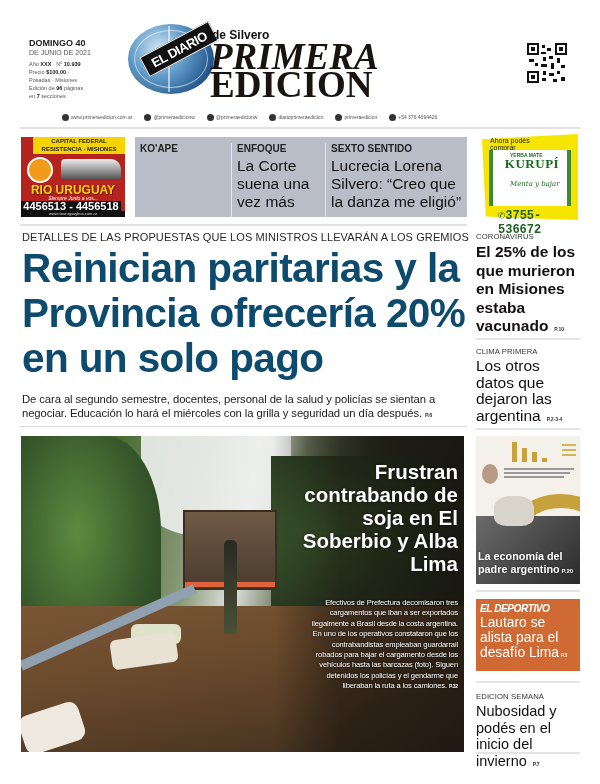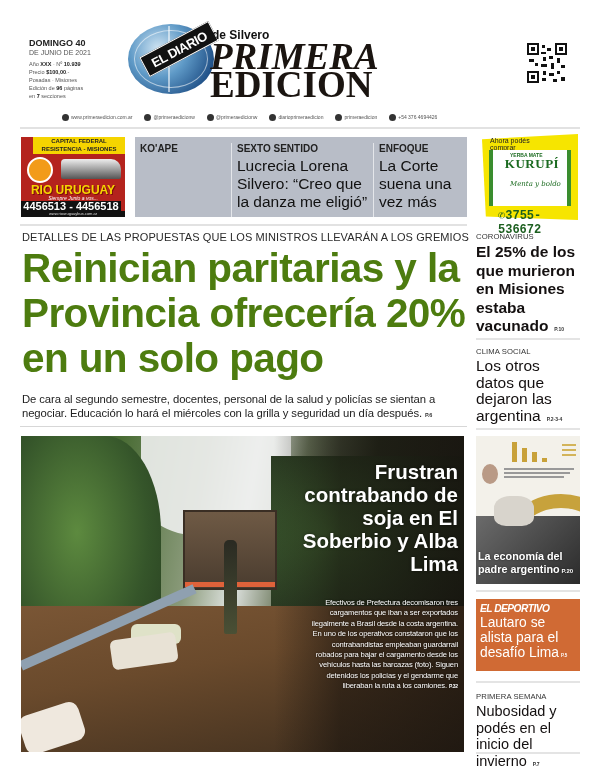--- a/index.html
+++ b/index.html
@@ -58,21 +58,21 @@
   .ad-mate-scroll { position: absolute; left: 7px; top: 16px; width: 82px; height: 56px; background: #fff; border-left: 4px solid #3a8d2f; border-right: 4px solid #3a8d2f; }
   .ad-mate-head { position: absolute; left: 8px; top: 3px; font-size: 7px; color: #222; line-height: 7px; }
   .ad-mate-brand { position: absolute; left: 22px; top: 22px; width: 56px; text-align: center; font-family: "Liberation Serif", serif; font-weight: bold; color: #1c6b21; font-size: 13px; letter-spacing: 0.5px; }
   .ad-mate-yerba { position: absolute; left: 28px; top: 18px; font-size: 5px; font-weight: bold; color: #1c6b21; }
   .ad-mate-script { position: absolute; left: 28px; top: 46px; font-size: 7px; font-style: italic; color: #1c6b21; font-family: "DejaVu Serif", serif; }
   .ad-mate-phone { position: absolute; left: 16px; top: 74px; font-size: 12px; font-weight: bold; color: #1c5f1f; font-family: Liberation Mono, monospace; }
 
   .rule-mid { position: absolute; left: 20px; top: 224px; width: 447px; height: 2px; background: #e2e2e2; }
 
   .main-kicker { position: absolute; left: 22px; top: 231px; font-size: 11px; color: #2a2a2a; letter-spacing: 0.1px; }
-  .main-headline { position: absolute; left: 22px; top: 246px; width: 450px; font-size: 40.5px; font-weight: bold; line-height: 45px; color: #4d7c0f; letter-spacing: -0.6px; }
+  .main-headline { position: absolute; left: 22px; top: 246px; width: 450px; font-size: 40.5px; font-weight: bold; line-height: 45px; color: #0c4a6e; letter-spacing: -0.6px; }
   .main-deck { position: absolute; left: 22px; top: 392px; width: 450px; font-size: 11.3px; line-height: 14px; color: #222; letter-spacing: -0.1px; }
   .page-ref { font-size: 5.5px; font-weight: bold; color: #333; margin-left: 3px; }
   .rule-deck { position: absolute; left: 20px; top: 426px; width: 447px; height: 1px; background: #d7d7d7; }
 
   .photo { position: absolute; left: 21px; top: 436px; width: 443px; height: 316px; overflow: hidden;
     background: linear-gradient(100deg, #30452a 0%, #486b33 20%, #8a9a7a 38%, #dfe3e0 48%, #6e7a5e 58%, #2d3522 72%, #24201a 100%); }
   .photo-sky { position: absolute; left: 120px; top: 0; width: 150px; height: 100px; background: #eef0ee; border-radius: 0 0 40% 40%; opacity: 0.9; }
   .photo-trees-l { position: absolute; left: 0; top: 0; width: 140px; height: 240px; background: radial-gradient(ellipse at 40% 40%, #5d8a3f 0%, #35552a 60%, #263b1f 100%); border-radius: 0 40% 30% 0; }
   .photo-trees-r { position: absolute; left: 250px; top: 20px; width: 193px; height: 190px; background: radial-gradient(ellipse at 30% 40%, #3f6030 0%, #2a3a22 55%, #1d1c16 100%); }
   .photo-ground { position: absolute; left: 0; top: 170px; width: 443px; height: 146px; background: linear-gradient(170deg, #7a5635 0%, #6a4a2c 40%, #3e2e1e 100%); }
@@ -225,37 +225,37 @@
   <div class="ad-bus-name">RIO URUGUAY</div>
   <div class="ad-bus-slogan">Siempre Junto a vos...</div>
   <div class="ad-bus-phone">4456513 - 4456518</div>
   <div class="ad-bus-web">www.riouruguaybus.com.ar</div>
 </div>
 
 <div class="teasers">
   <div class="teaser t1">
     <div class="teaser-kicker">KO'APE</div>
   </div>
+  <div class="teaser t3">
+    <div class="teaser-kicker">ENFOQUE</div>
+    <div class="teaser-title">La Corte suena una vez más</div>
+  </div>
   <div class="teaser t2">
     <div class="teaser-kicker">SEXTO SENTIDO</div>
     <div class="teaser-title">Lucrecia Lorena Silvero: “Creo que la danza me eligió”</div>
-  </div>
-  <div class="teaser t3">
-    <div class="teaser-kicker">ENFOQUE</div>
-    <div class="teaser-title">La Corte suena una vez más</div>
   </div>
 </div>
 
 <div class="ad-mate">
   <div class="ad-mate-frame"></div>
   <div class="ad-mate-head" style="width:52px;">Ahora podés comprar</div>
   <div class="ad-mate-scroll"></div>
   <div class="ad-mate-yerba">YERBA MATE</div>
   <div class="ad-mate-brand">KURUPÍ</div>
-  <div class="ad-mate-script">Menta y boldo</div>
+  <div class="ad-mate-script">Menta y bajar</div>
   <div class="ad-mate-phone">✆3755-536672</div>
 </div>
 
 <div class="rule-mid"></div>
 
 <div class="main-kicker">DETALLES DE LAS PROPUESTAS QUE LOS MINISTROS LLEVARÁN A LOS GREMIOS</div>
 <div class="main-headline">Reinician paritarias y la Provincia ofrecería 20% en un solo pago</div>
 <div class="main-deck">
   <span>De cara al segundo semestre, docentes, personal de la salud y policías se sientan a negociar. Educación lo hará el miércoles con la grilla y seguridad un día después.</span><span class="page-ref">P.6</span>
 </div>
@@ -280,21 +280,21 @@
   </div>
 </div>
 
 <div class="side s1">
   <div class="side-kicker">CORONAVIRUS</div>
   <div class="side-title"><span>El 25% de los que murieron en Misiones estaba vacunado</span><span class="small-ref">P.10</span></div>
 </div>
 <div class="side-rule" style="top:338px;"></div>
 
 <div class="side s2">
-  <div class="side-kicker">CLIMA SOCIAL</div>
+  <div class="side-kicker">CLIMA PRIMERA</div>
   <div class="side-title"><span>Los otros datos que dejaron las argentina</span><span class="small-ref">P.2-3-4</span></div>
 </div>
 <div class="side-rule" style="top:428px;"></div>
 
 <div class="insert">
   <div class="insert-bars">
     <div class="insert-chart-bar" style="left:0;height:20px;"></div>
     <div class="insert-chart-bar" style="left:10px;height:14px;"></div>
     <div class="insert-chart-bar" style="left:20px;height:10px;"></div>
     <div class="insert-chart-bar" style="left:30px;height:4px;"></div>
@@ -313,16 +313,16 @@
 </div>
 <div class="side-rule" style="top:590px;"></div>
 
 <div class="deportivo">
   <div class="dep-kicker">EL DEPORTIVO</div>
   <div class="dep-title"><span>Lautaro se alista para el desafío Lima</span><span class="dep-ref">P.5</span></div>
 </div>
 <div class="side-rule" style="top:681px;"></div>
 
 <div class="side s4">
-  <div class="side-kicker">PRIMERA SEMANA</div>
+  <div class="side-kicker">EDICION SEMANA</div>
   <div class="side-title"><span>Nubosidad y podés en el inicio del invierno</span><span class="small-ref">P.7</span></div>
 </div>
 <div class="side-rule" style="top:752px;"></div>
 
 </body></html>

